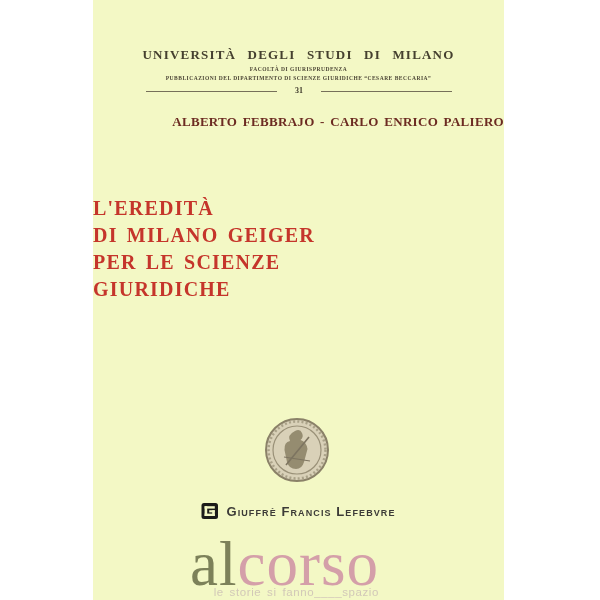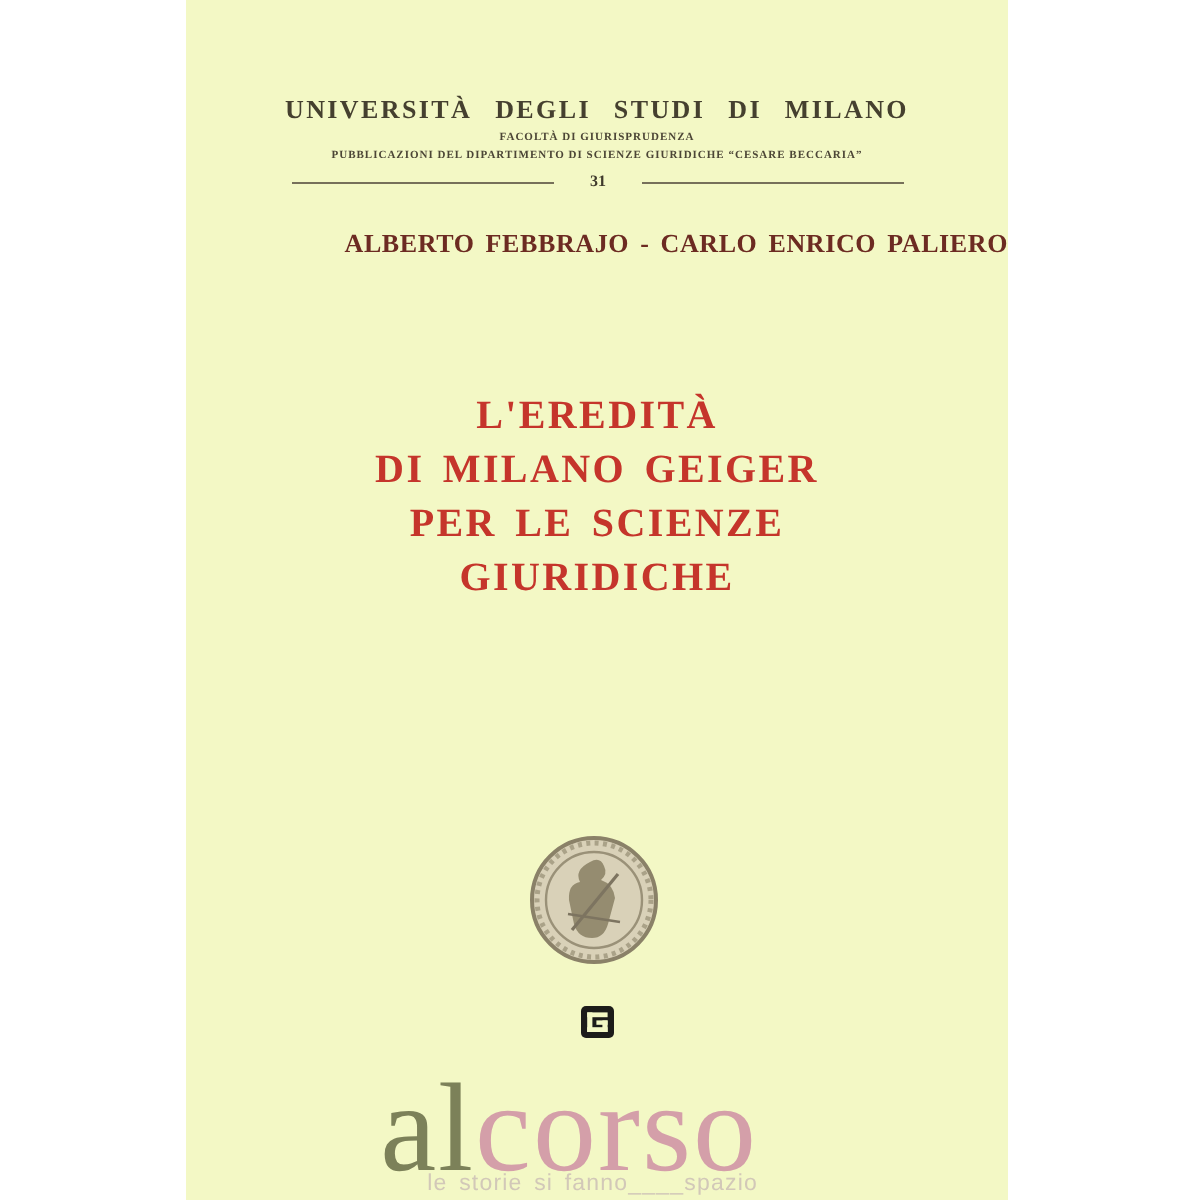--- a/index.html
+++ b/index.html
@@ -32,21 +32,21 @@
   .rule-row .num{
     flex:0 0 auto;margin:0 18px;font-size:8px;font-weight:700;color:#3f3a2c;
     line-height:1;
   }
   .authors{
     position:absolute;top:113px;left:0;width:100%;text-align:right;
     font-size:13px;font-weight:700;color:#6c2b22;line-height:17px;
     letter-spacing:.3px;word-spacing:2px;
   }
   .title{
-    position:absolute;top:195px;left:0;width:100%;text-align:center;
+    position:absolute;top:195px;left:0;width:100%;
     font-size:20px;font-weight:700;color:#c5352b;line-height:27px;
     letter-spacing:1.2px;word-spacing:3px;
   }
   .seal{position:absolute;left:171px;top:417px;width:66px;height:66px;}
   .publisher{
     position:absolute;top:502px;left:0;width:100%;
     display:flex;justify-content:center;align-items:center;gap:7px;
   }
   .publisher .pub-name{
     font-family:"Liberation Sans", sans-serif;
@@ -110,20 +110,21 @@
 
     <div class="publisher">
       <svg width="18" height="18" viewBox="0 0 18 18" xmlns="http://www.w3.org/2000/svg">
         <rect x="0.5" y="1" width="16.5" height="16" rx="2.5" fill="#1c1c1a"></rect>
         <rect x="3.6" y="4.2" width="10.2" height="2.4" fill="#f3f8c5"></rect>
         <rect x="3.6" y="4.2" width="2.6" height="9.8" fill="#f3f8c5"></rect>
         <rect x="3.6" y="11.6" width="10.2" height="2.4" fill="#f3f8c5"></rect>
         <rect x="11.2" y="8.2" width="2.6" height="5.8" fill="#f3f8c5"></rect>
         <rect x="8.2" y="8.2" width="5.6" height="2.2" fill="#f3f8c5"></rect>
       </svg>
+      <span class="pub-name">Giuffrè Francis Lefebvre</span>
     </div>
 
   </div>
 
   <div class="watermark">
     <div class="wm-brand">
       <span class="wm-al">al</span><span class="wm-corso">corso</span>
     </div>
     <div class="wm-tagline">le storie si fanno____spazio</div>
   </div>

